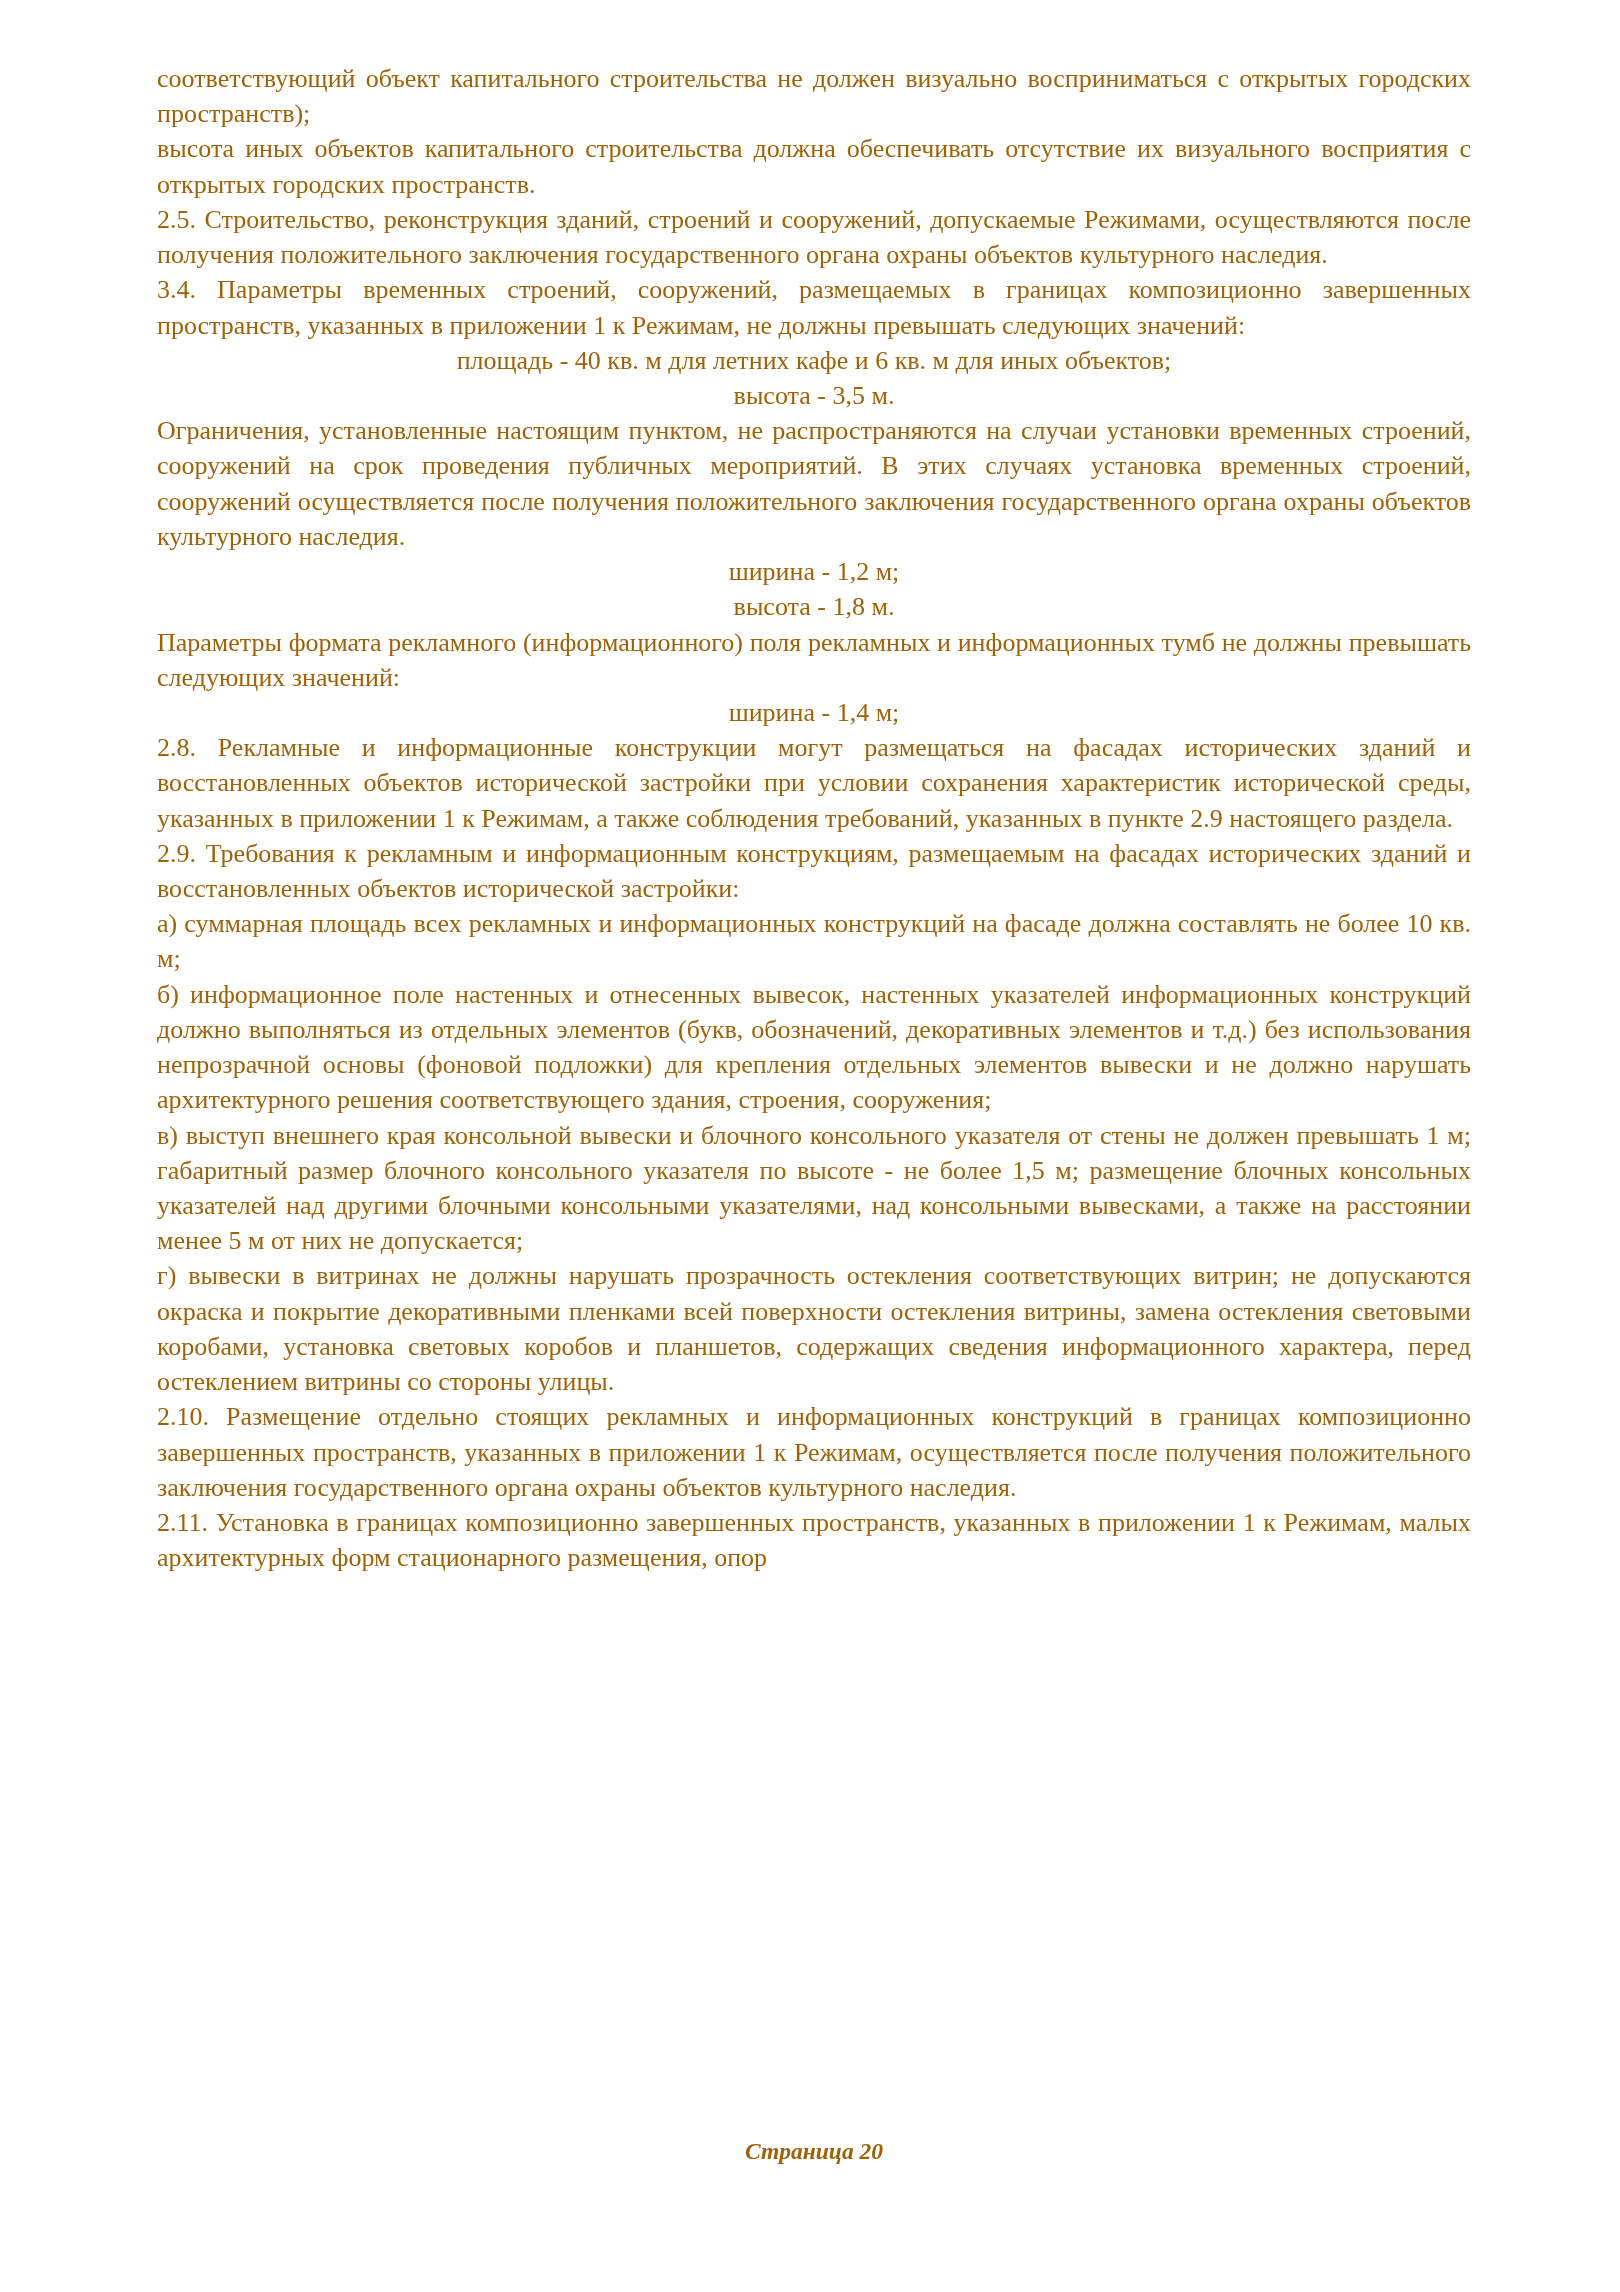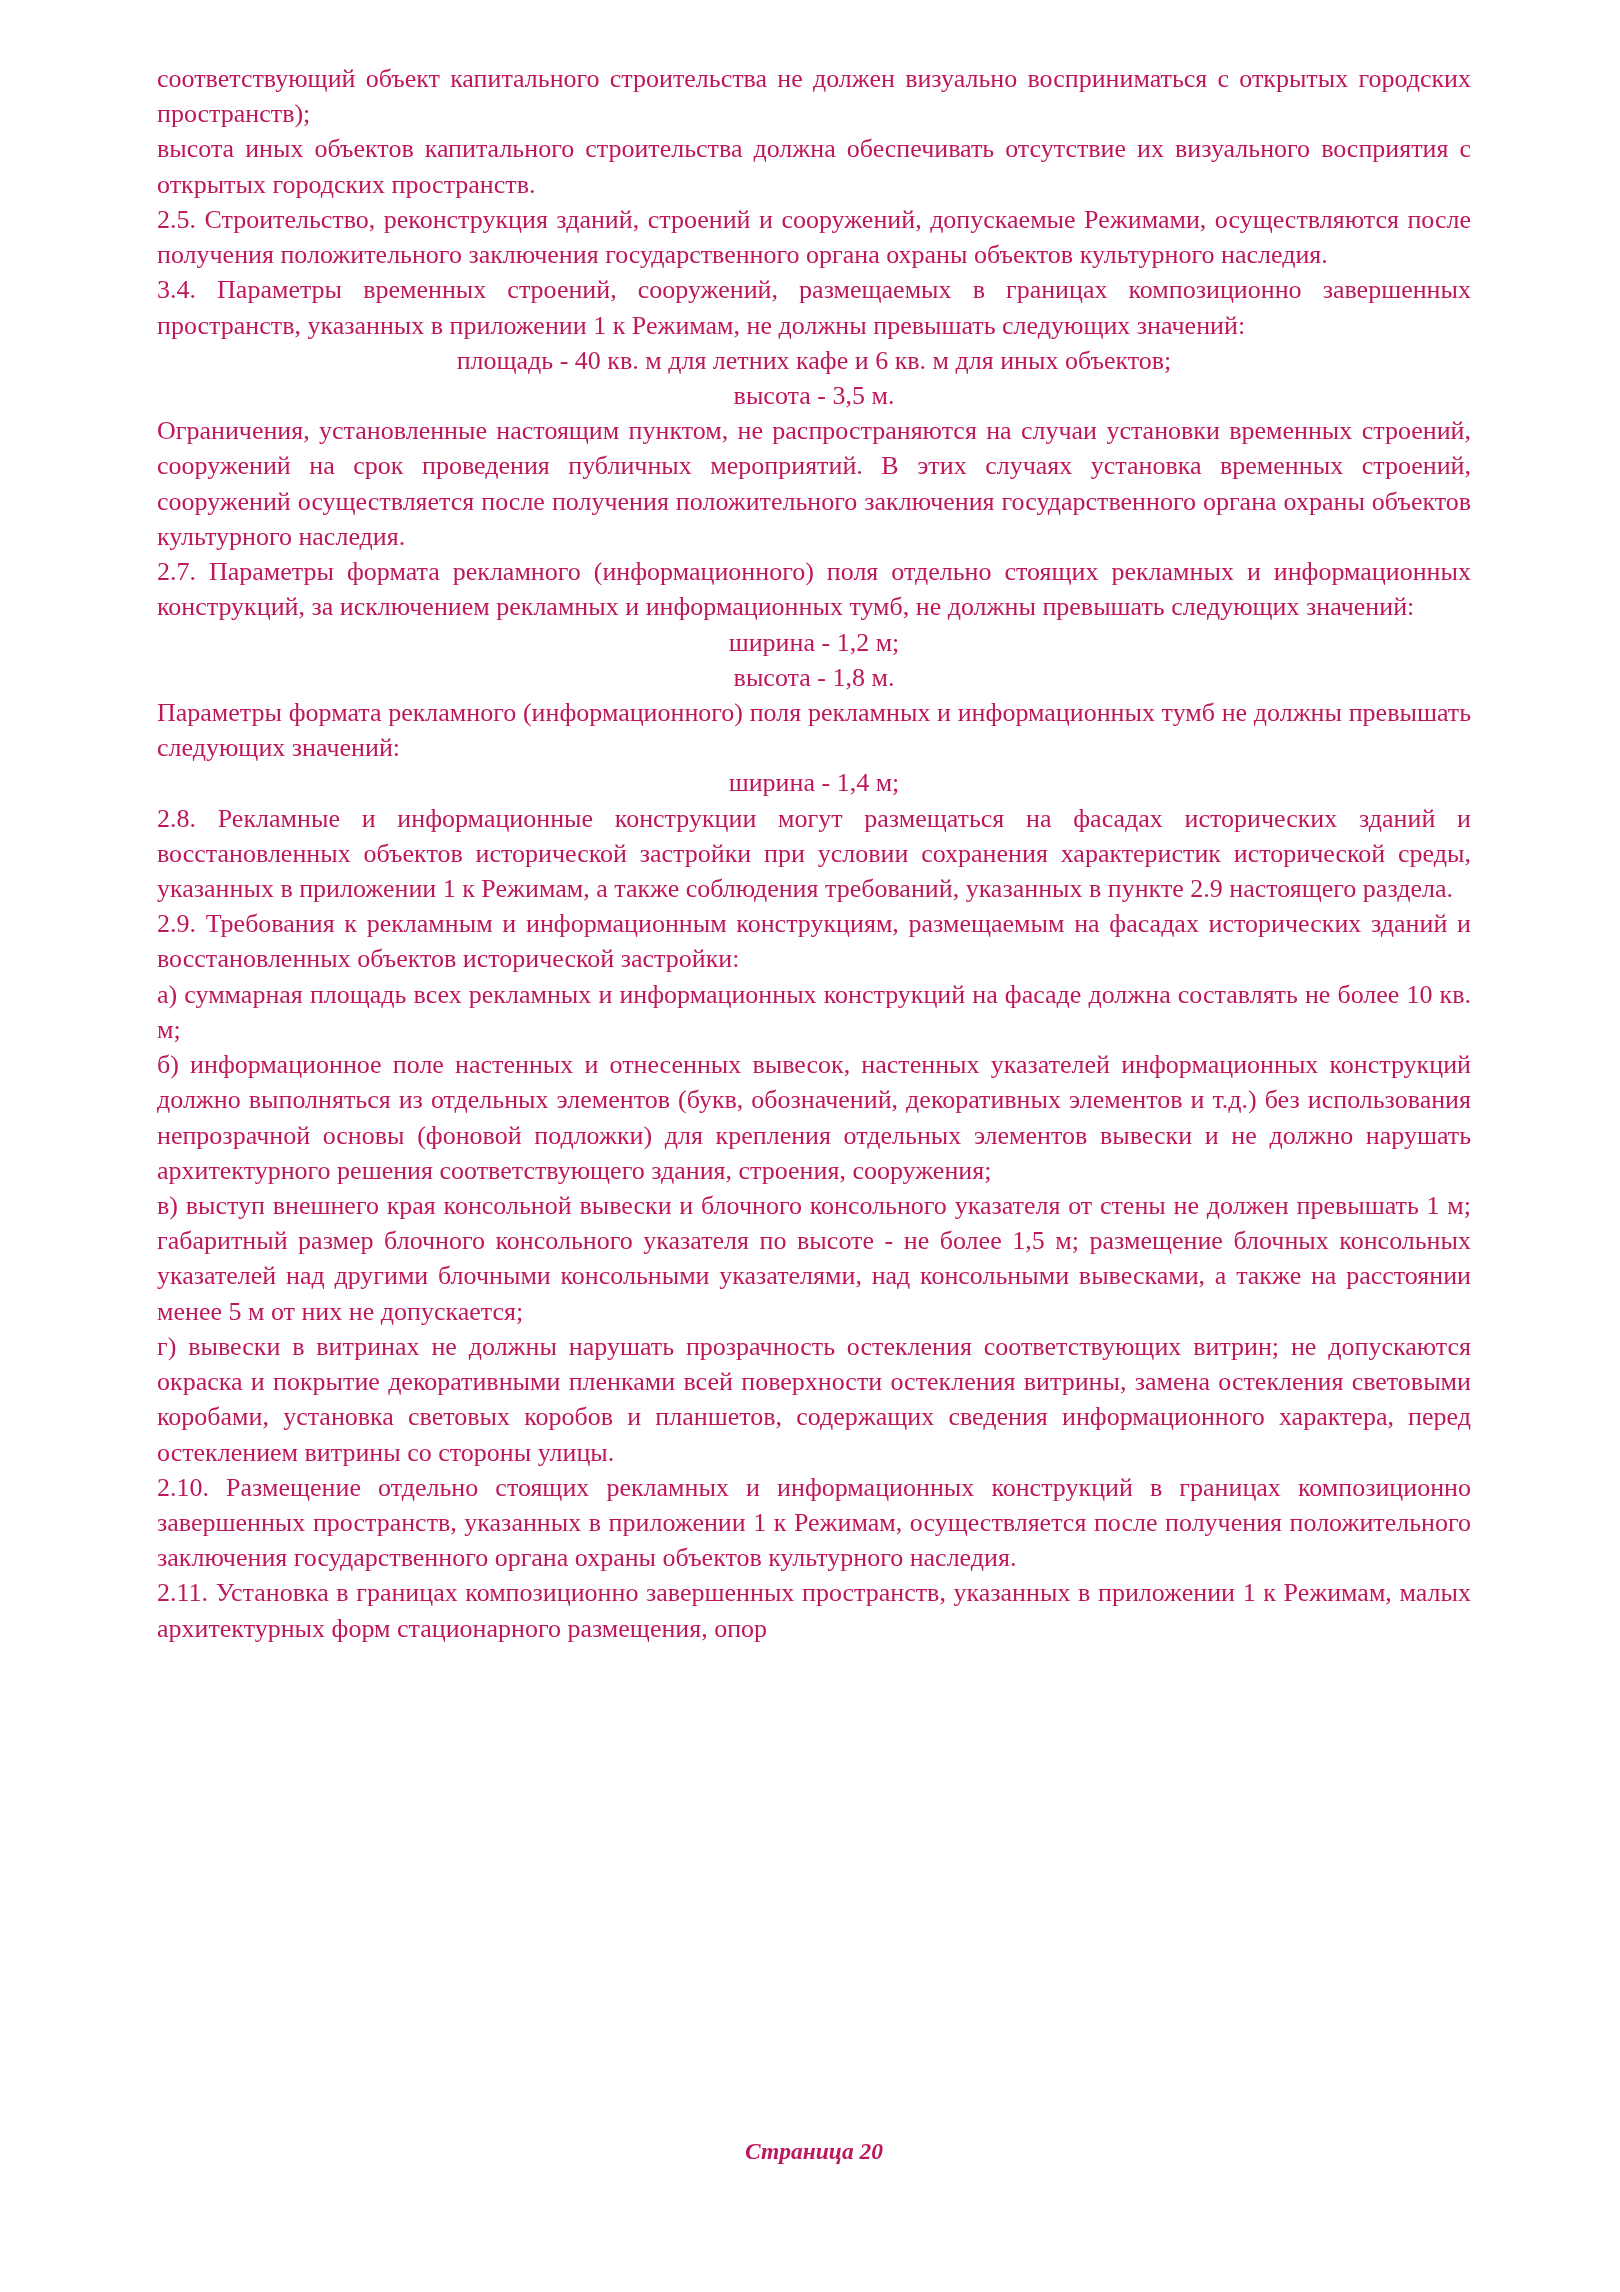--- a/index.html
+++ b/index.html
@@ -8,21 +8,21 @@
     background: #ffffff;
   }
   .page {
     width: 1620px;
     height: 2275px;
     background: #ffffff;
     position: relative;
     box-sizing: border-box;
     padding: 61px 149px 0 157px;
     font-family: "Liberation Serif", "DejaVu Serif", serif;
-    color: #be185d;
+    color: #a16207;
   }
   .body-text {
     font-size: 26px;
     line-height: 1.355;
     text-align: justify;
     text-justify: inter-word;
   }
   .body-text p {
     margin: 0;
     padding: 0;
@@ -49,21 +49,20 @@
 
 <div class="page">
   <div class="body-text">
     <p>соответствующий объект капитального строительства не должен визуально восприниматься с открытых городских пространств);</p>
     <p>высота иных объектов капитального строительства должна обеспечивать отсутствие их визуального восприятия с открытых городских пространств.</p>
     <p>2.5. Строительство, реконструкция зданий, строений и сооружений, допускаемые Режимами, осуществляются после получения положительного заключения государственного органа охраны объектов культурного наследия.</p>
     <p>3.4. Параметры временных строений, сооружений, размещаемых в границах композиционно завершенных пространств, указанных в приложении 1 к Режимам, не должны превышать следующих значений:</p>
     <p class="nojust">площадь - 40 кв. м для летних кафе и 6 кв. м для иных объектов;</p>
     <p class="nojust">высота - 3,5 м.</p>
     <p>Ограничения, установленные настоящим пунктом, не распространяются на случаи установки временных строений, сооружений на срок проведения публичных мероприятий. В этих случаях установка временных строений, сооружений осуществляется после получения положительного заключения государственного органа охраны объектов культурного наследия.</p>
-    <p>2.7. Параметры формата рекламного (информационного) поля отдельно стоящих рекламных и информационных конструкций, за исключением рекламных и информационных тумб, не должны превышать следующих значений:</p>
     <p class="nojust">ширина - 1,2 м;</p>
     <p class="nojust">высота - 1,8 м.</p>
     <p>Параметры формата рекламного (информационного) поля рекламных и информационных тумб не должны превышать следующих значений:</p>
     <p class="nojust">ширина - 1,4 м;</p>
     <p>2.8. Рекламные и информационные конструкции могут размещаться на фасадах исторических зданий и восстановленных объектов исторической застройки при условии сохранения характеристик исторической среды, указанных в приложении 1 к Режимам, а также соблюдения требований, указанных в пункте 2.9 настоящего раздела.</p>
     <p>2.9. Требования к рекламным и информационным конструкциям, размещаемым на фасадах исторических зданий и восстановленных объектов исторической застройки:</p>
     <p>а) суммарная площадь всех рекламных и информационных конструкций на фасаде должна составлять не более 10 кв. м;</p>
     <p>б) информационное поле настенных и отнесенных вывесок, настенных указателей информационных конструкций должно выполняться из отдельных элементов (букв, обозначений, декоративных элементов и т.д.) без использования непрозрачной основы (фоновой подложки) для крепления отдельных элементов вывески и не должно нарушать архитектурного решения соответствующего здания, строения, сооружения;</p>
     <p>в) выступ внешнего края консольной вывески и блочного консольного указателя от стены не должен превышать 1 м; габаритный размер блочного консольного указателя по высоте - не более 1,5 м; размещение блочных консольных указателей над другими блочными консольными указателями, над консольными вывесками, а также на расстоянии менее 5 м от них не допускается;</p>
     <p>г) вывески в витринах не должны нарушать прозрачность остекления соответствующих витрин; не допускаются окраска и покрытие декоративными пленками всей поверхности остекления витрины, замена остекления световыми коробами, установка световых коробов и планшетов, содержащих сведения информационного характера, перед остеклением витрины со стороны улицы.</p>

